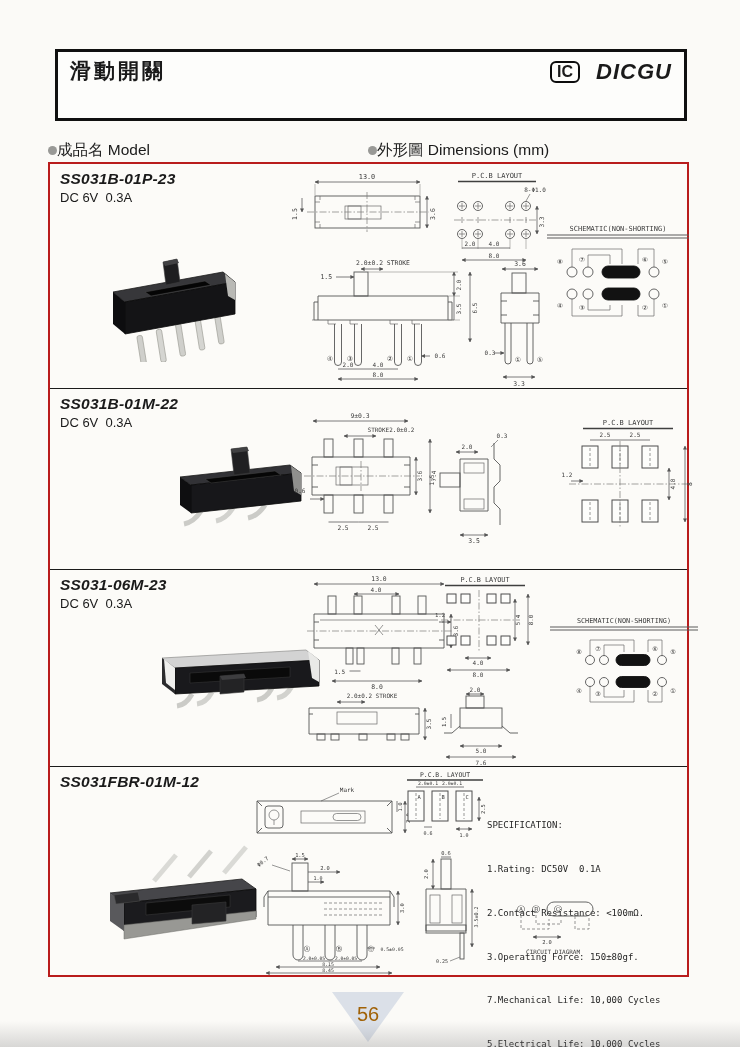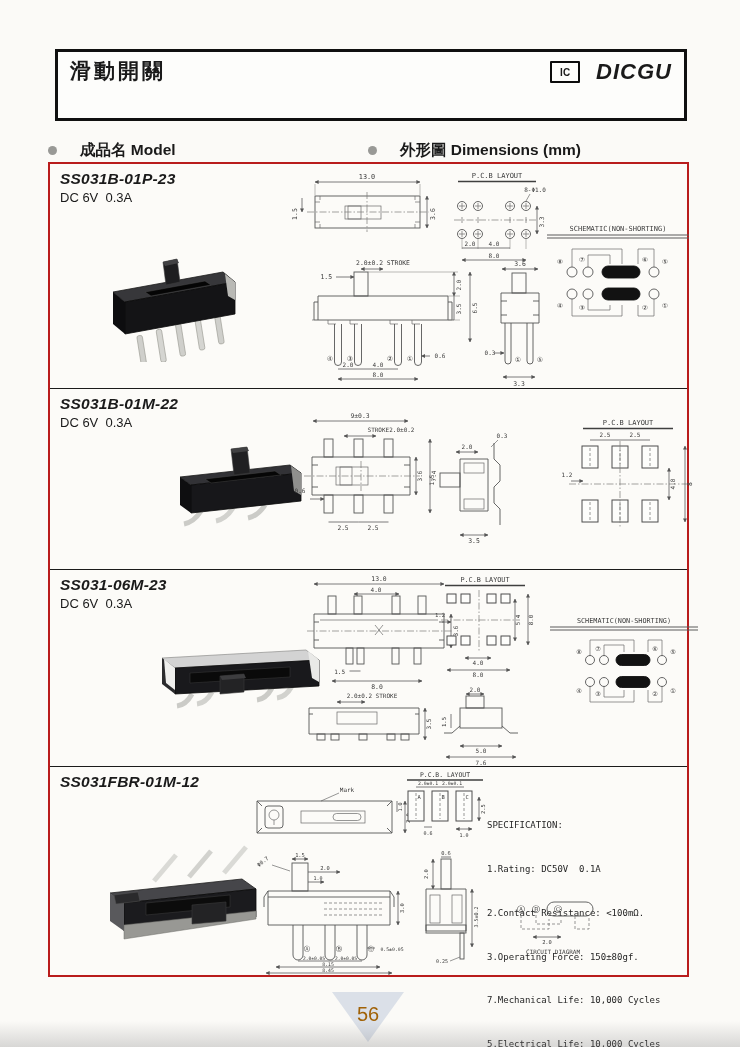--- a/index.html
+++ b/index.html
@@ -5,29 +5,29 @@
   html,body{margin:0;padding:0;background:#e9e8e4;}
   .page{position:relative;width:740px;height:1047px;background:#fbfaf7;overflow:hidden;
         font-family:"Liberation Sans",sans-serif;color:#1a1a1a;}
   .page::after{content:"";position:absolute;left:0;right:0;bottom:0;height:26px;
         background:linear-gradient(to top,rgba(110,110,112,0.25),rgba(110,110,112,0));pointer-events:none;}
 
   
   .hdr-box{position:absolute;left:55px;top:49px;width:626px;height:66px;border:3px solid #101010;background:#fdfdfb;}
   .hdr-title{position:absolute;left:12px;top:5px;font-size:21px;font-weight:bold;letter-spacing:3px;}
   .hdr-logo{position:absolute;right:12px;top:7px;display:flex;align-items:center;gap:16px;}
-  .logo-mark{border:2.2px solid #0c0c0c;border-radius:1px;width:26px;height:18px;display:flex;
-             align-items:center;justify-content:center;font-weight:bold;font-size:10px;letter-spacing:0;}
+  .logo-mark{border:2.2px solid #0c0c0c;border-radius:6px;width:26px;height:18px;display:flex;
+             align-items:center;justify-content:center;font-weight:bold;font-size:16px;letter-spacing:0;}
   .logo-name{font-size:22px;font-weight:bold;font-style:italic;letter-spacing:1px;}
   .hdr-bar{position:absolute;left:5px;right:5px;bottom:5px;height:23px;background:#595a5c;color:#fff;
            display:flex;justify-content:space-between;align-items:center;padding:0 9px;
            font-weight:bold;font-size:13.5px;}
 
   
-  .sec-hdr{position:absolute;top:140px;font-size:15.5px;font-weight:bold;display:flex;align-items:center;gap:23px;justify-content:space-between;}
+  .sec-hdr{position:absolute;top:140px;font-size:15.5px;font-weight:normal;display:flex;align-items:center;gap:0;justify-content:space-between;}
   .bullet{width:9px;height:9px;border-radius:50%;background:#98989а;background:#999996;flex:0 0 auto;}
 
   
   .main-box{position:absolute;left:48px;top:162px;width:637px;border:2px solid #b91c1c;background:#fcfbf8;}
   .row{position:relative;border-bottom:1.5px solid #1b1b1b;}
   .row:last-child{border-bottom:none;}
   .r1{height:224px;} .r2{height:180px;} .r3{height:196px;} .r4{height:208px;}
   .model-name{position:absolute;left:10px;top:6px;font-size:15.5px;font-weight:bold;font-style:italic;letter-spacing:0.2px;}
   .model-rating{position:absolute;left:10px;top:26px;font-size:13px;white-space:pre;}
   .abs{position:absolute;}

